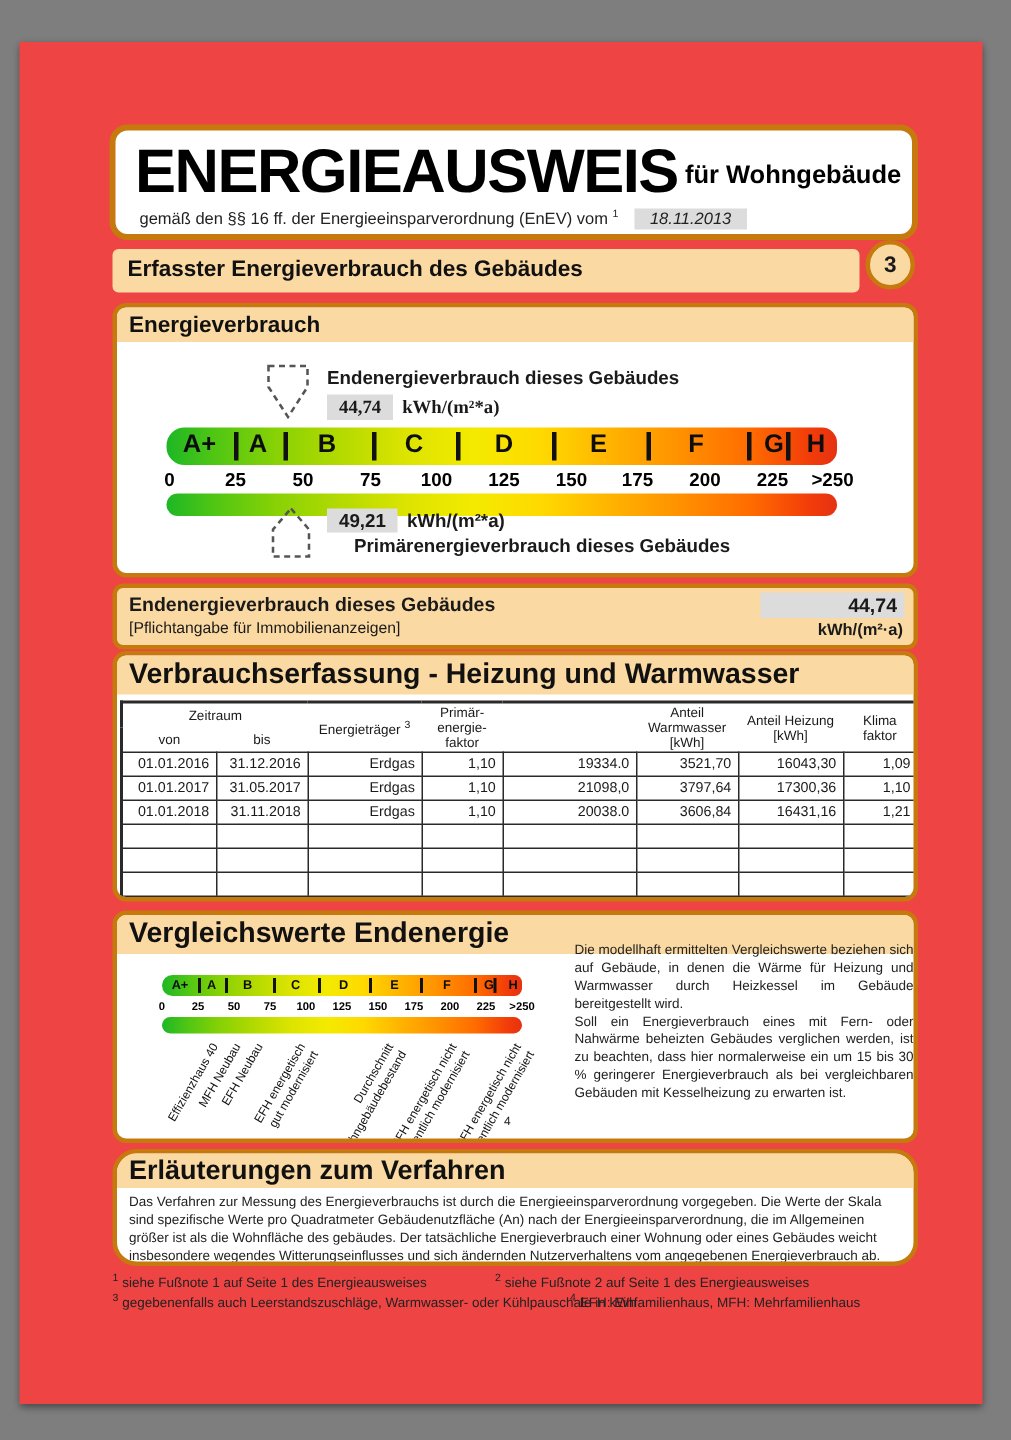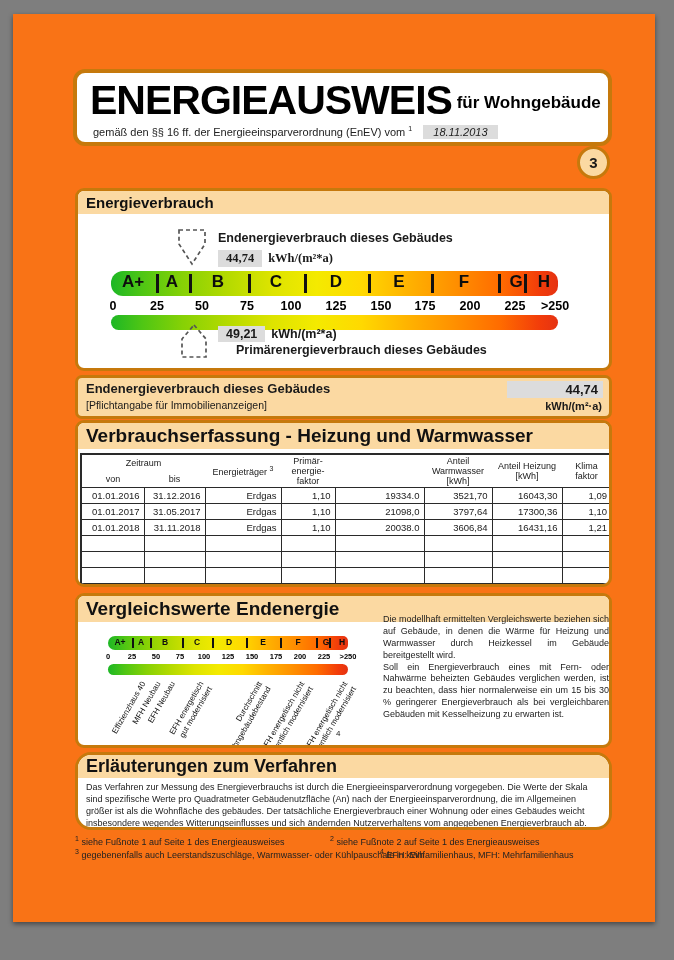--- a/index.html
+++ b/index.html
@@ -1,18 +1,18 @@
 <!DOCTYPE html>
 <html><head>
 <meta charset="utf-8">
 <style>
   * { margin:0; padding:0; box-sizing:border-box; }
   html,body { width:674px; height:960px; }
   body { background:#7e7e7e; font-family:"Liberation Sans", sans-serif; color:#1a1a1a; position:relative; }
-  .page { position:absolute; left:13px; top:14px; width:642px; height:908px; background:#f97316;
+  .page { position:absolute; left:13px; top:28px; width:642px; height:908px; background:#ef4444;
           box-shadow:0 2px 5px rgba(0,0,0,.45); }
   .abs { position:absolute; }
 
   
   .sec-box { position:absolute; border:3px solid #c6790c; border-radius:9px; background:#fff; overflow:hidden; }
   .sec-head { background:#fbd9a2; padding:3px 8px; font-weight:bold; color:#111; }
 
   
   .title-box { position:absolute; left:60px; top:55px; width:539px; height:77px;
                border:4px solid #c6790c; border-radius:12px; background:#fff; }
@@ -90,20 +90,21 @@
 
   <div class="title-box">
     <div class="h1"><span>ENERGIEAUSWEIS</span><span class="h1-suffix"> <span>für Wohngebäude</span></span></div>
     <div class="subtitle">
       <span>gemäß den §§ 16 ff. der Energieeinsparverordnung (EnEV) vom</span>
       <sup>1</sup>
       <span class="date-box">18.11.2013</span>
     </div>
   </div>
 
+  <div class="banner">Erfasster Energieverbrauch des Gebäudes</div>
   <div class="page-circle">3</div>
 
   <div class="sec-box ev-box">
     <div class="sec-head ev-head">Energieverbrauch</div>
 
     <svg class="abs" style="left:97px;top:36px;" width="34" height="40">
       <path d="M4 3 H30 V17 L17 37 L4 17 Z" fill="none" stroke="#555" stroke-width="1.7" stroke-dasharray="4 3"></path>
     </svg>
     <div class="abs marker-lbl" style="left:140px;top:40px;">Endenergieverbrauch dieses Gebäudes</div>
     <div class="abs" style="left:140px;top:57px;font-family:Liberation Serif, serif;">

